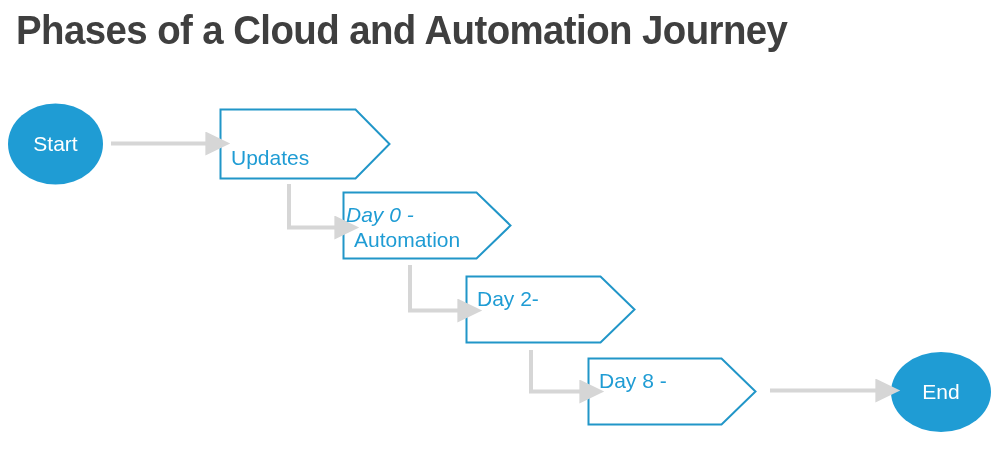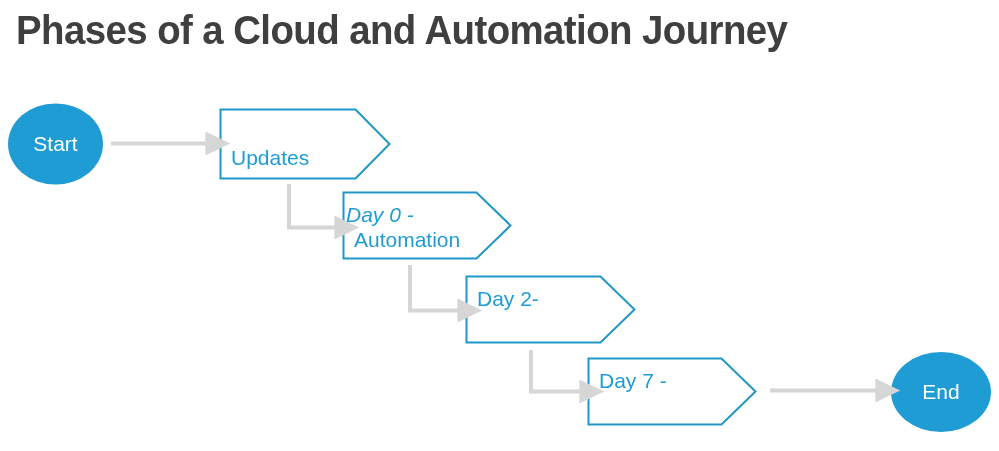--- a/index.html
+++ b/index.html
@@ -99,15 +99,15 @@
 
   <div class="terminator-label" style="left:891px; top:380px; width:100px;">End</div>
 
   <div class="chevron-label" style="left:231px; top:144px;">Updates</div>
 
   <div class="chevron-label" style="left:346px; top:201px;font-style:italic;">Day 0 -</div>
   <div class="chevron-label" style="left:354px; top:226px;">Automation</div>
 
   <div class="chevron-label" style="left:477px; top:285px;">Day 2-</div>
 
-  <div class="chevron-label" style="left:599px; top:367px;">Day 7 -</div>
+  <div class="chevron-label" style="left:599px; top:367px;">Day 8 -</div>
 
 </div>
 
 </body></html>

